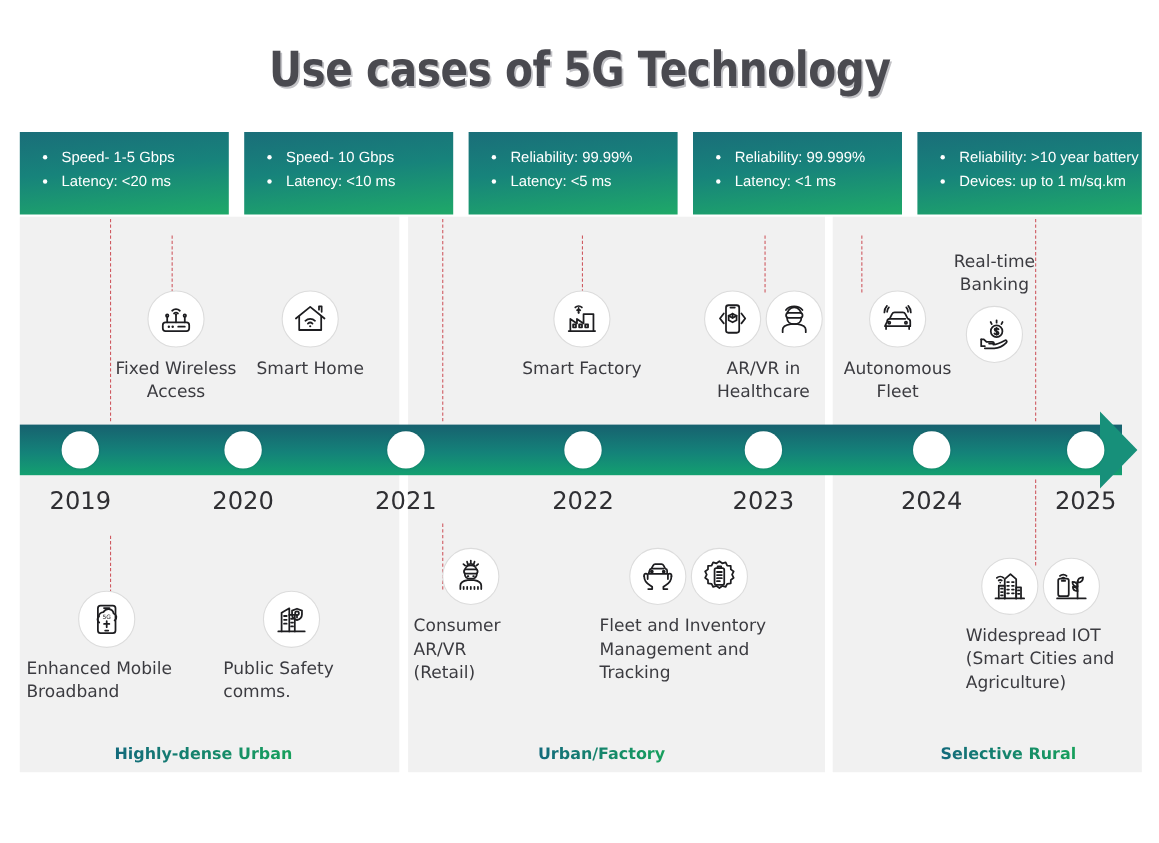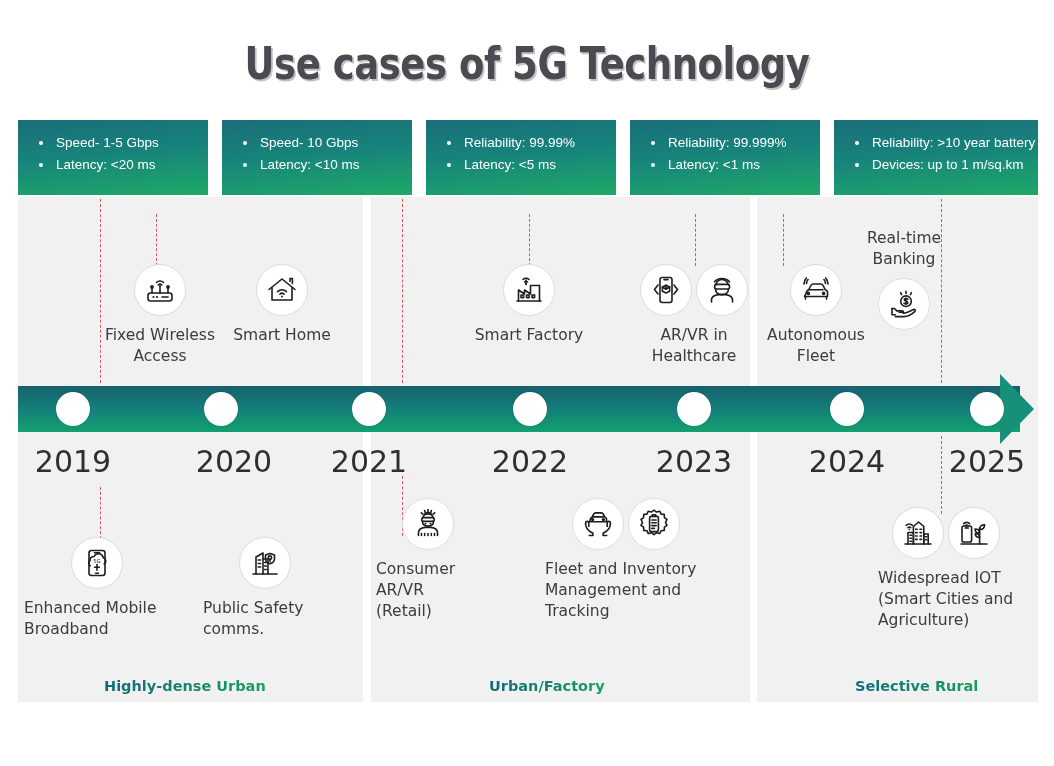--- a/index.html
+++ b/index.html
@@ -68,21 +68,21 @@
   .node {
     position: absolute; top: 392px;
     width: 34px; height: 34px; border-radius: 50%;
     background: #ffffff;
     box-shadow: 0 0 2px rgba(0,0,0,0.18);
   }
   .yearlabel {
     position: absolute; top: 444px;
     width: 110px; margin-left: -55px;
     text-align: center;
-    font-size: 30px;
+    font-size: 22px;
     color: #2f2f33;
     font-family: "DejaVu Sans", sans-serif;
   }
 
   
   .dash {
     position: absolute; width: 0;
     border-left: 1.6px dashed #cf5a61;
   }
 
@@ -299,21 +299,21 @@
         </div>
       </div>
     </div>
 
   <div class="bar"></div>
   <div class="arrow"></div>
   <div class="nodes">
       <div class="node" style="left: 56px;"></div>
       <div class="yearlabel" style="left: 73px;">2019</div>
       <div class="node" style="left: 204px;"></div>
-      <div class="yearlabel" style="left: 234px;">2020</div>
+      <div class="yearlabel" style="left: 221px;">2020</div>
       <div class="node" style="left: 352px;"></div>
       <div class="yearlabel" style="left: 369px;">2021</div>
       <div class="node" style="left: 513px;"></div>
       <div class="yearlabel" style="left: 530px;">2022</div>
       <div class="node" style="left: 677px;"></div>
       <div class="yearlabel" style="left: 694px;">2023</div>
       <div class="node" style="left: 830px;"></div>
       <div class="yearlabel" style="left: 847px;">2024</div>
       <div class="node" style="left: 970px;"></div>
       <div class="yearlabel" style="left: 987px;">2025</div>

